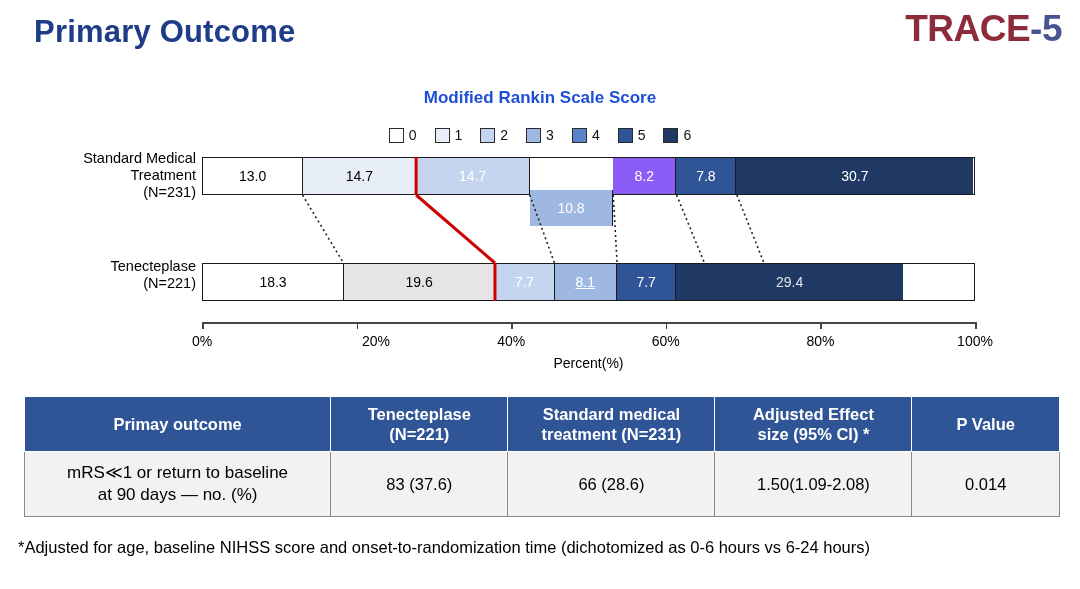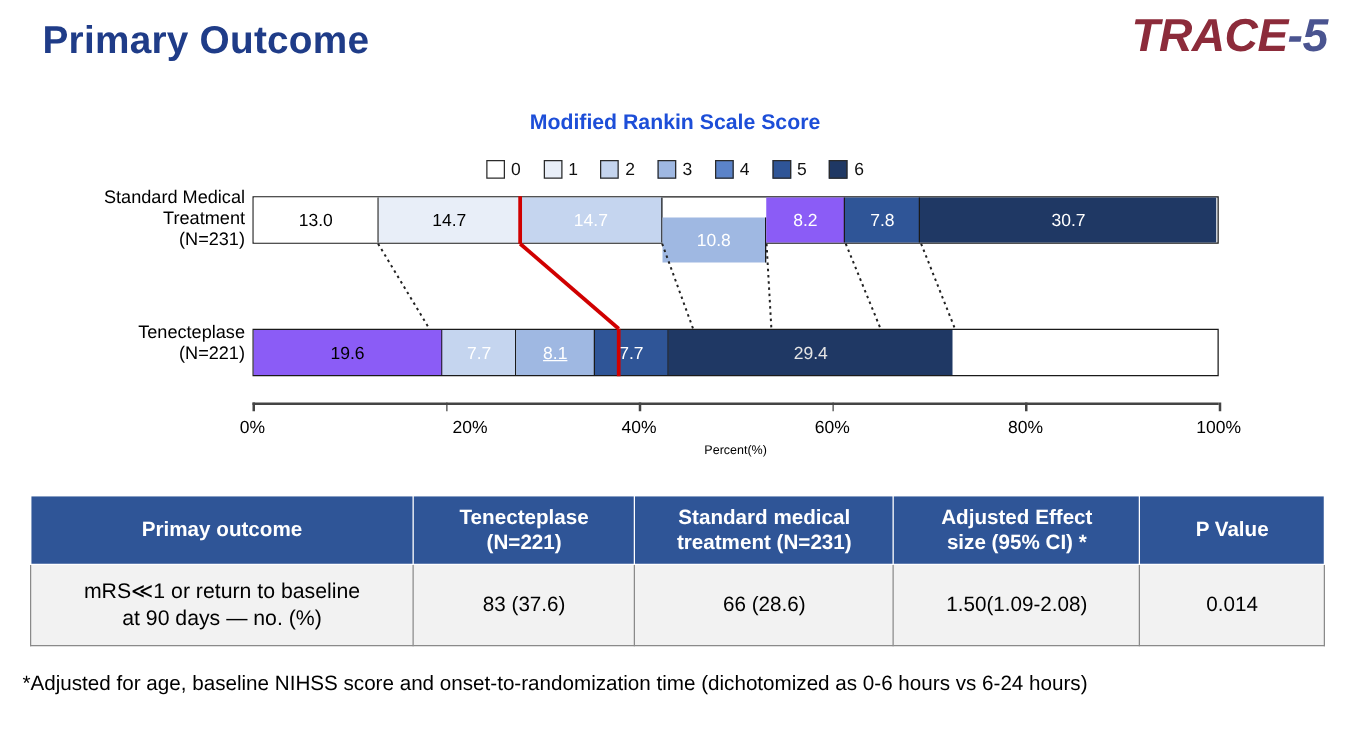--- a/index.html
+++ b/index.html
@@ -31,21 +31,20 @@
     font-weight: bold;
     color: #1F3C88;
     letter-spacing: 0.2px;
   }
   #brand-logo {
     position: absolute;
     right: 18px;
     top: 8px;
     font-size: 37px;
     font-weight: bold;
-    font-style: italic;
     letter-spacing: -0.5px;
   }
   #brand-logo .b1 { color: #8C2B3A; }
   #brand-logo .b2 { color: #4A5490; }
 
   
   #chart-title {
     position: absolute;
     top: 88px;
     left: 0;
@@ -101,21 +100,21 @@
 
   .bar {
     position: absolute;
     left: 202px;
     width: 773px;
     height: 38px;
     display: flex;
     border: 1.2px solid #1a1a1a;
     box-sizing: border-box;
   }
-  #bar-smt { top: 7px; align-items: center; }
+  #bar-smt { top: 7px; }
   #bar-tnk { top: 113px; }
 
   .seg {
     height: 100%;
     display: flex;
     align-items: center;
     justify-content: center;
     font-size: 14px;
     box-sizing: border-box;
     border-right: 1px solid #1a1a1a;
@@ -161,21 +160,21 @@
     font-size: 14px;
     transform: translateX(-50%);
     color: #000;
   }
   #axis-title {
     position: absolute;
     left: 202px;
     top: 33px;
     width: 773px;
     text-align: center;
-    font-size: 10px;
+    font-size: 14px;
     color: #000;
   }
 
   
   #result-table {
     position: absolute;
     left: 24px;
     top: 396px;
     width: 1036px;
     border-collapse: collapse;
@@ -283,21 +282,24 @@
         <span>8.2</span>
       </div>
       <div class="seg" style="width: 7.8%; background: rgb(47, 85, 151); color: rgb(255, 255, 255);">
         <span>7.8</span>
       </div>
       <div class="seg" style="width: 30.7%; background: rgb(31, 56, 100); color: rgb(255, 255, 255);">
         <span>30.7</span>
       </div>
     </div>
   <div class="bar" id="bar-tnk">
-      <div class="seg" style="width: 19.6%; background: #8b5cf6; color: rgb(0, 0, 0);">
+      <div class="seg" style="width: 18.3%; background: rgb(255, 255, 255); color: rgb(0, 0, 0);">
+        <span>18.3</span>
+      </div>
+      <div class="seg" style="width: 19.6%; background: #e5e5e5; color: rgb(0, 0, 0);">
         <span>19.6</span>
       </div>
       <div class="seg" style="width: 7.7%; background: rgb(197, 213, 239); color: rgb(255, 255, 255);">
         <span>7.7</span>
       </div>
       <div class="seg" style="width: 8.1%; background: rgb(159, 184, 226); color: rgb(255, 255, 255); text-decoration: underline;">
         <span>8.1</span>
       </div>
       <div class="seg" style="width: 7.7%; background: rgb(47, 85, 151); color: rgb(255, 255, 255);">
         <span>7.7</span>

